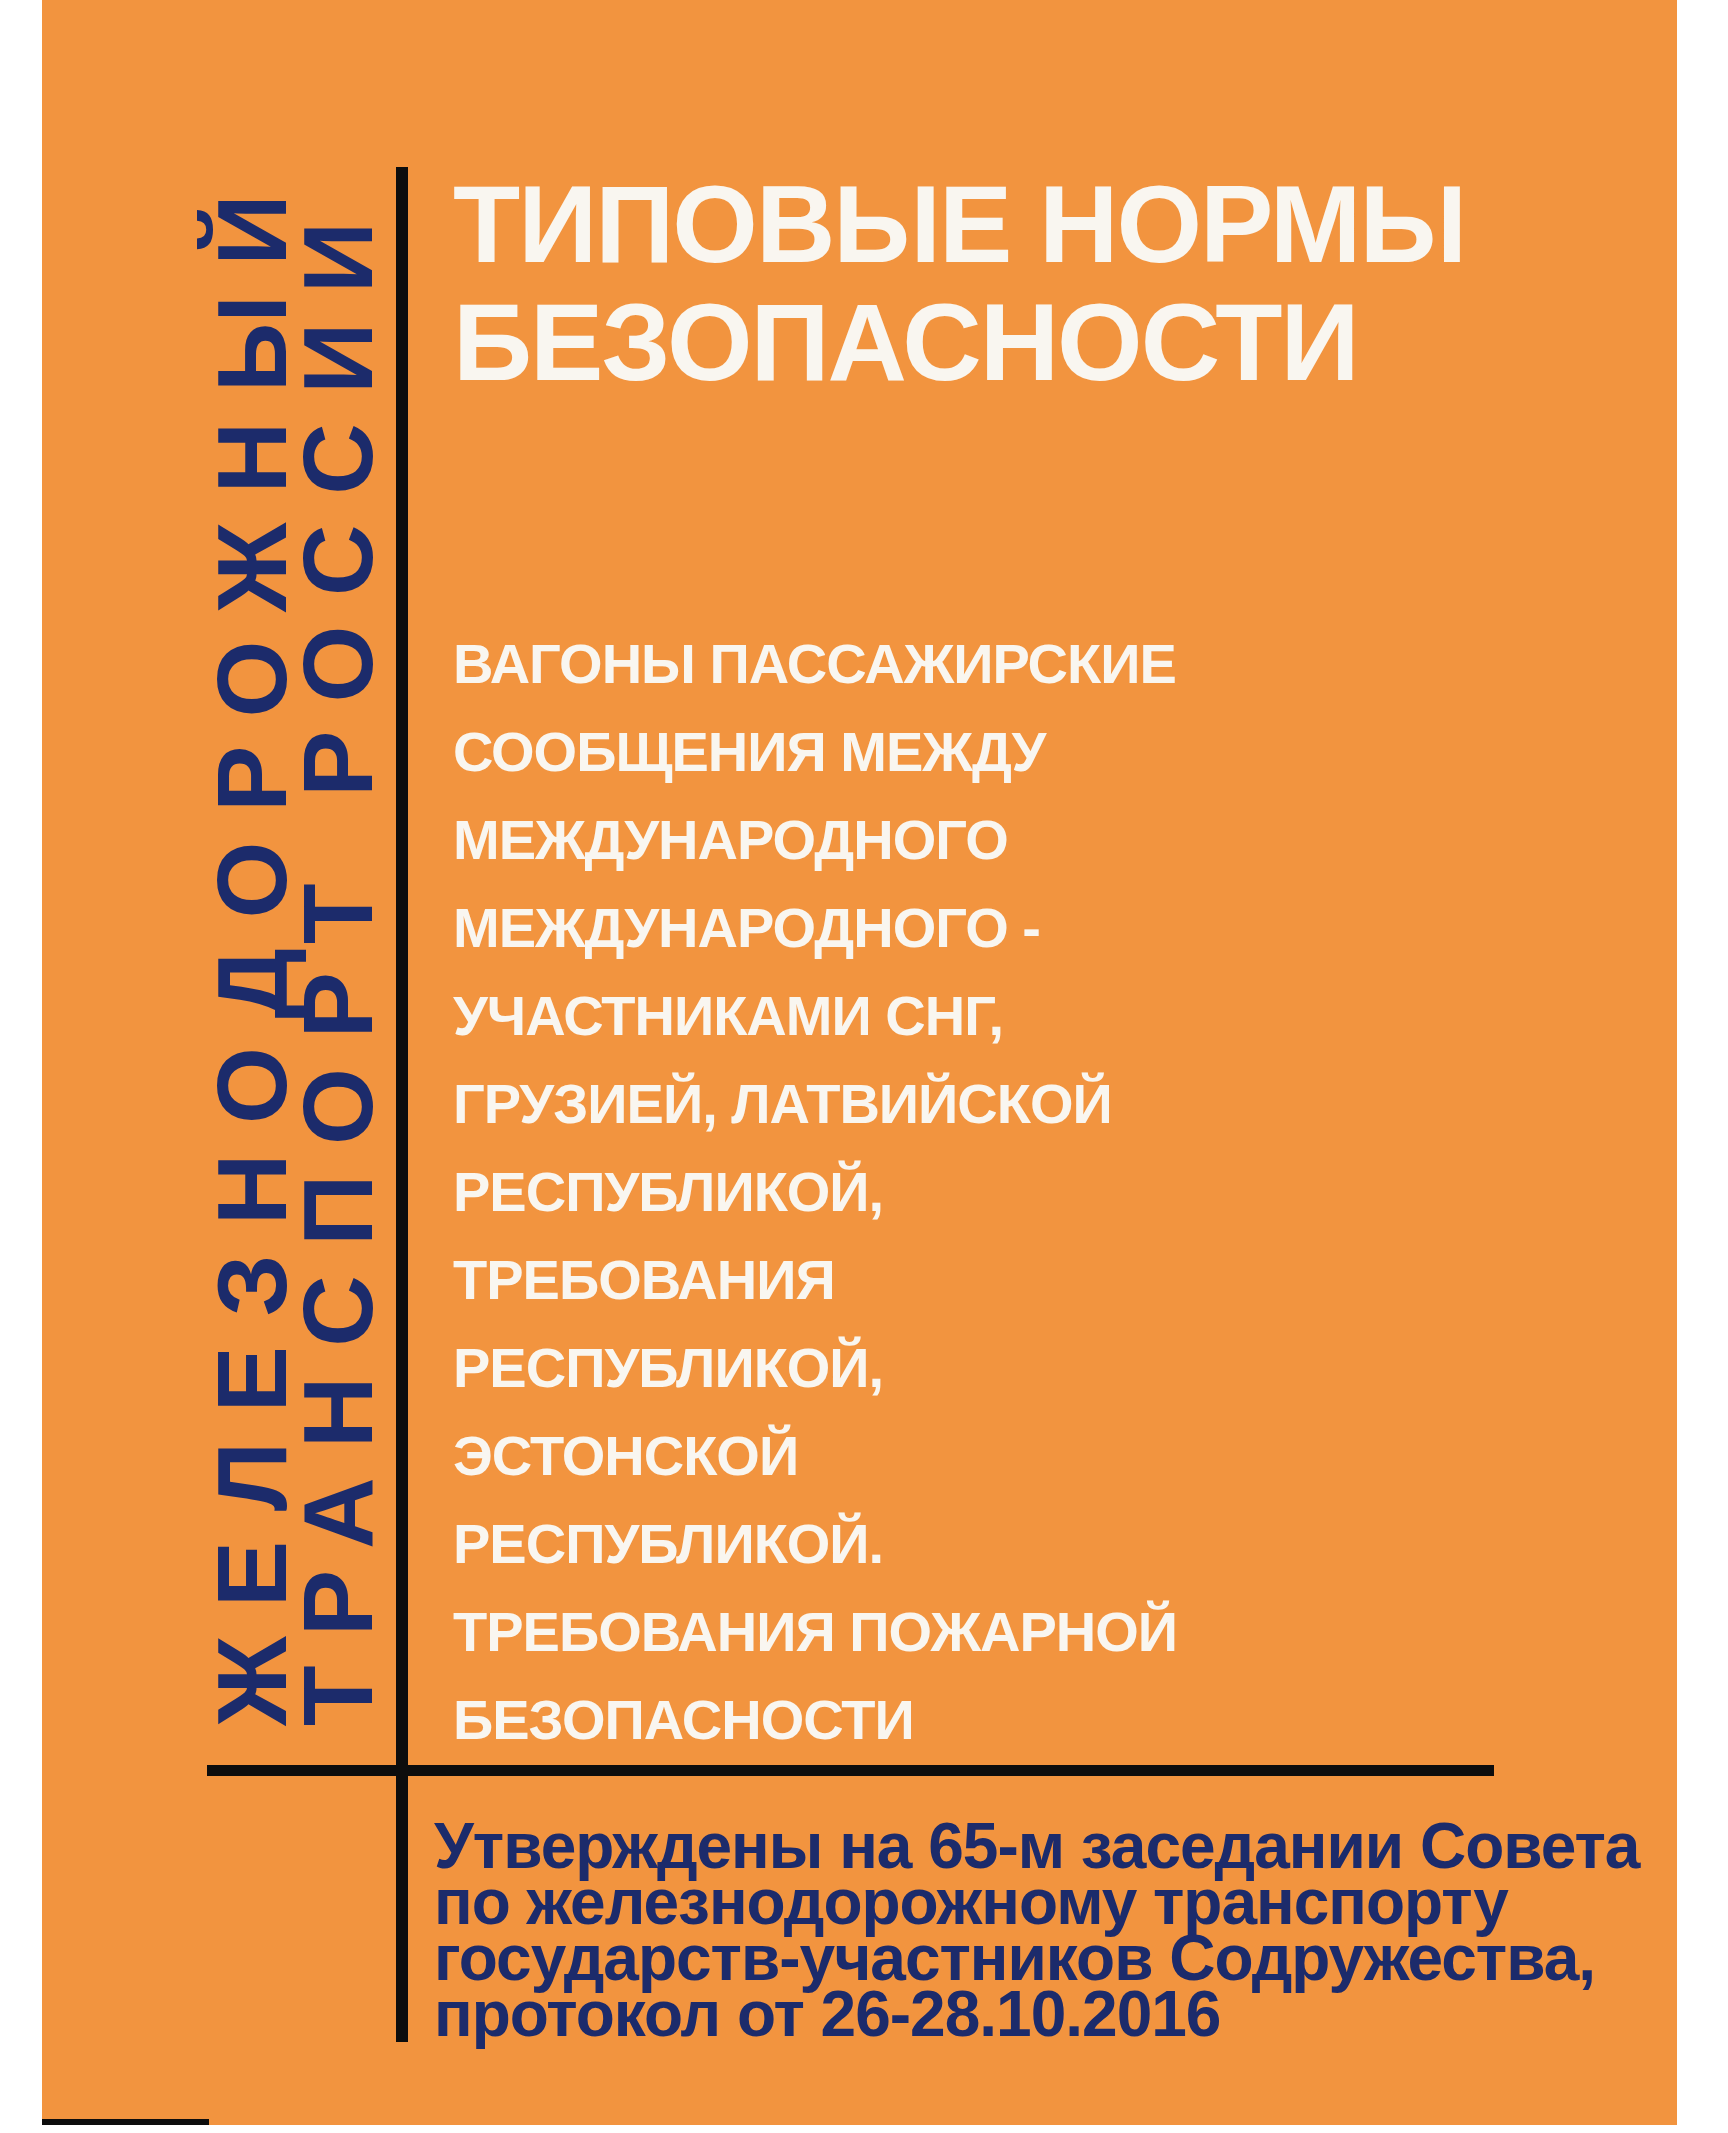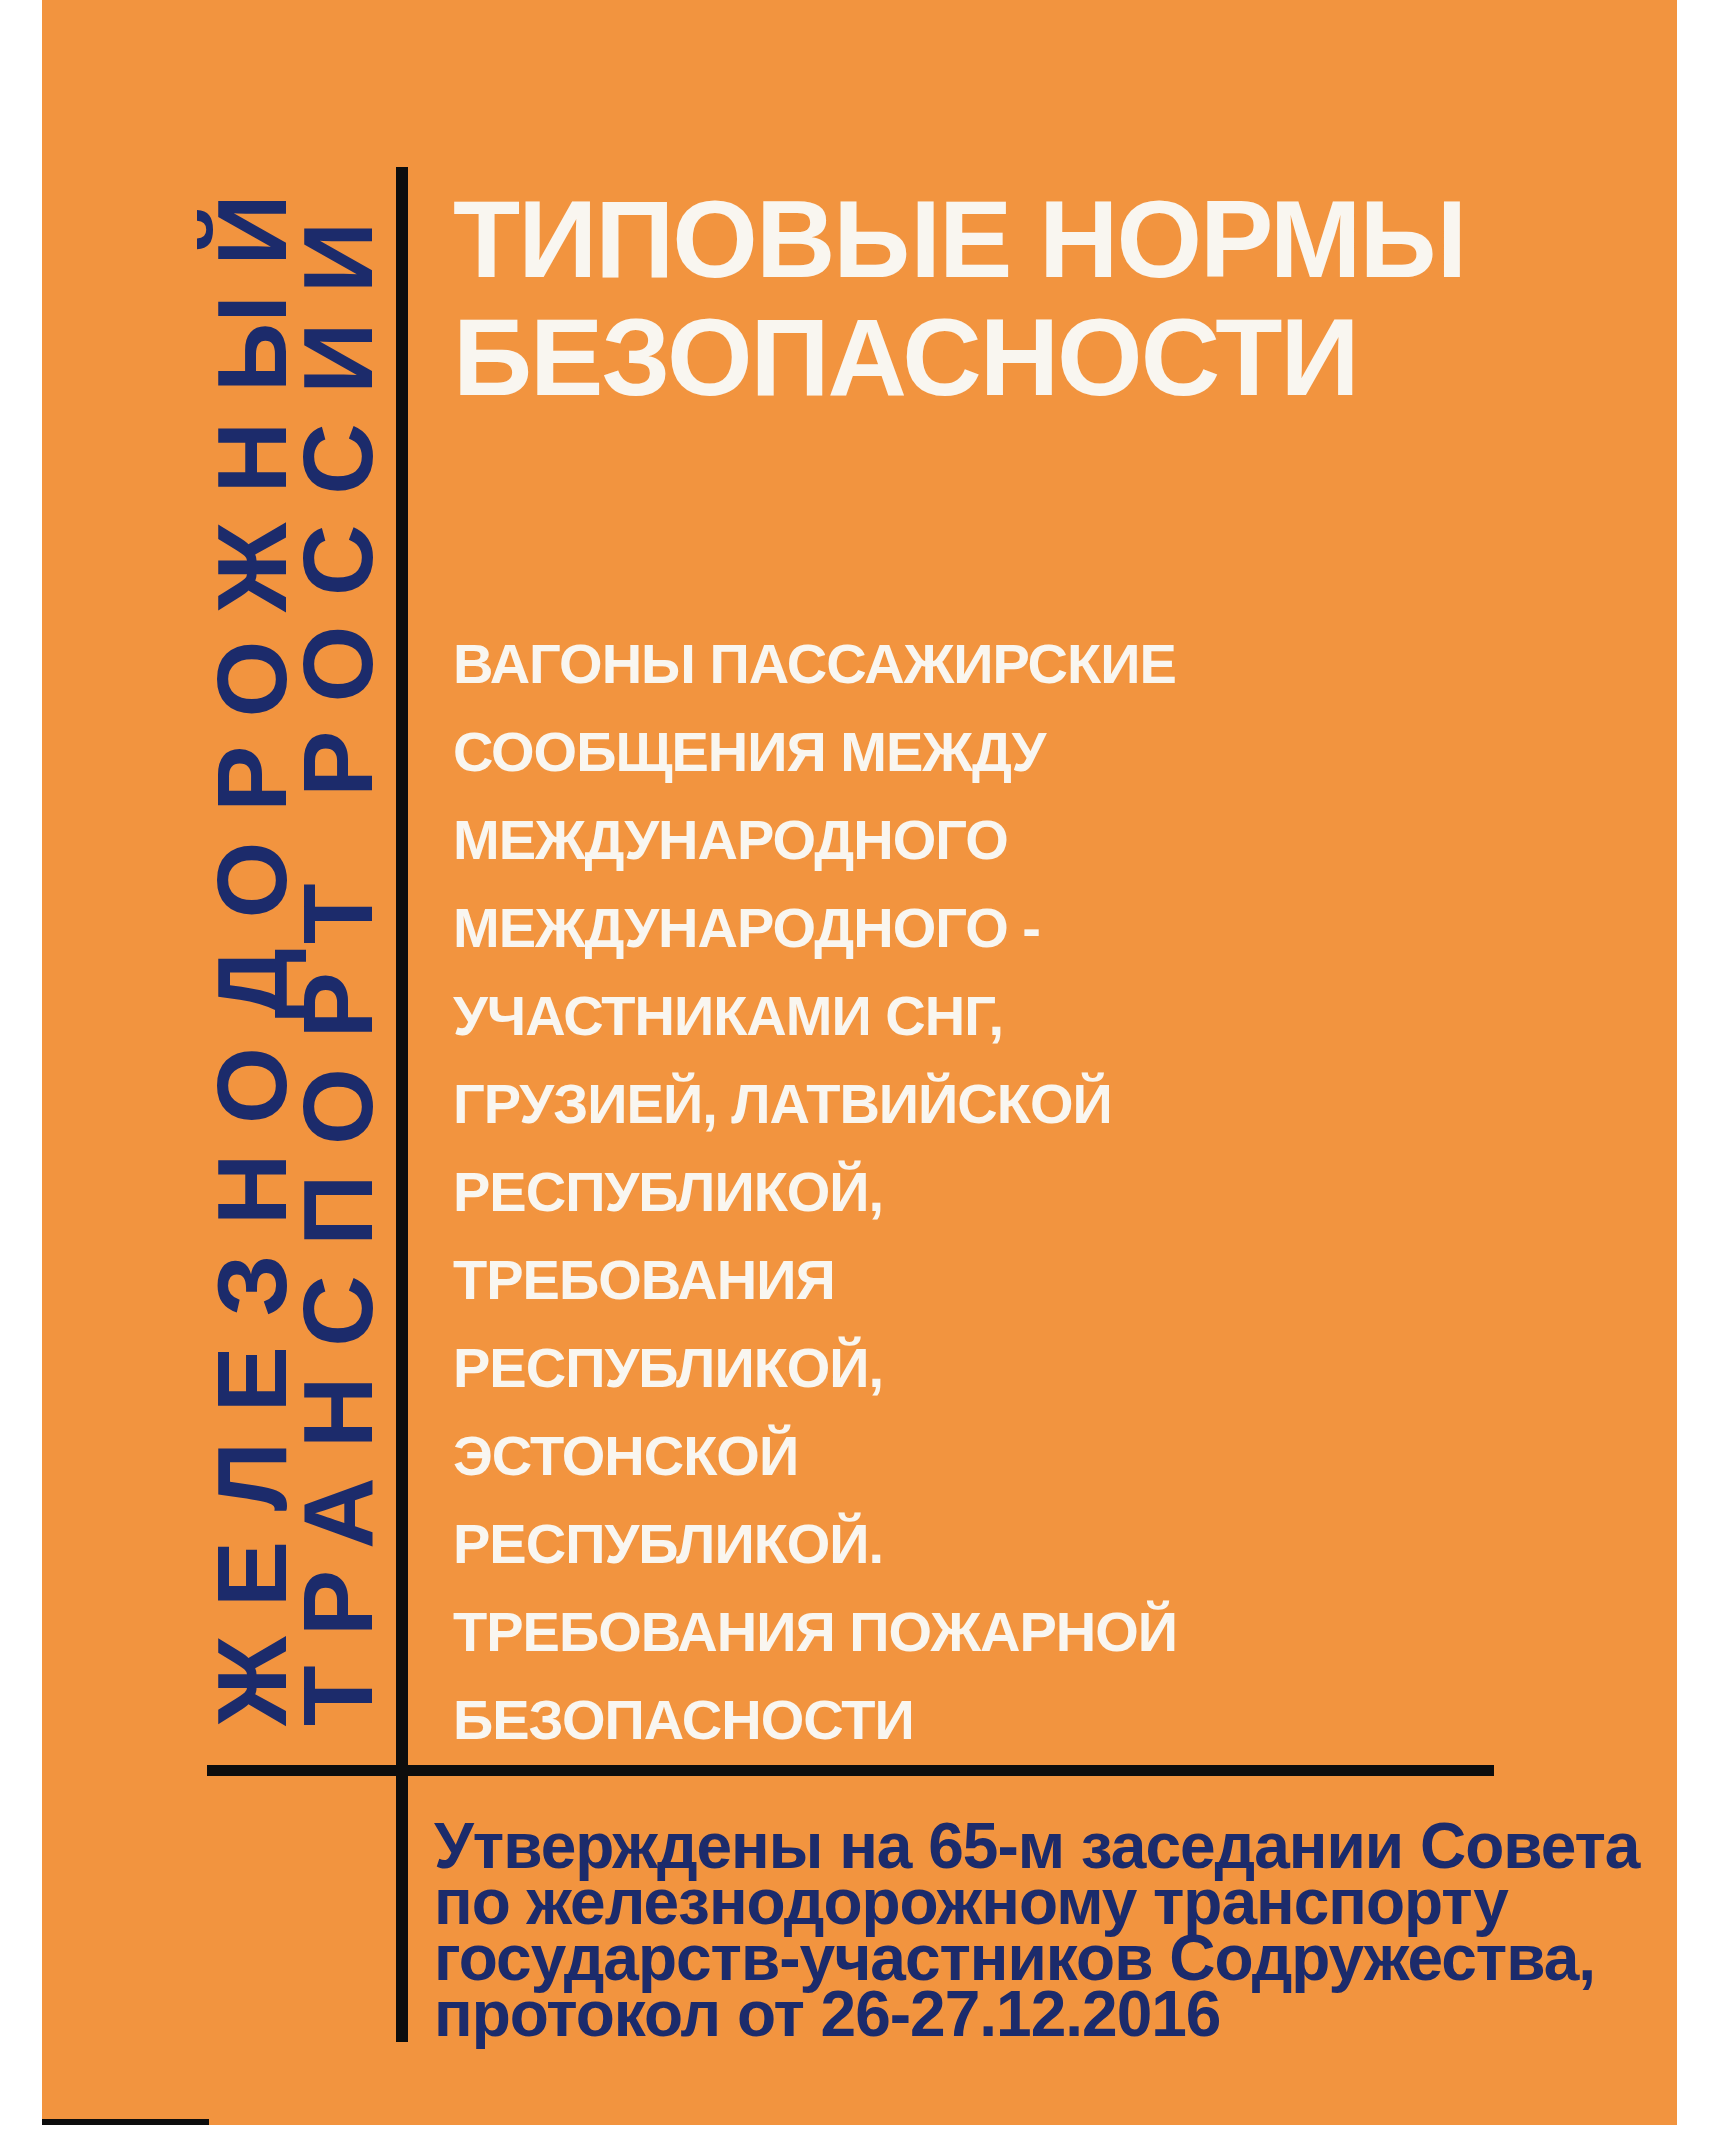--- a/index.html
+++ b/index.html
@@ -36,21 +36,21 @@
     position:absolute;top:1726px;
     transform-origin:0 0;transform:rotate(-90deg);
     white-space:nowrap;
     font-size:99px;line-height:99px;font-weight:bold;
     letter-spacing:29.6px;
     color:var(--navy);
   }
   .spine-1{left:202px;}
   .spine-2{left:288px;}
   .main-title{
-    position:absolute;left:453px;top:180px;
+    position:absolute;left:453px;top:165px;
     font-size:110px;line-height:118px;font-weight:bold;
     letter-spacing:-2px;
     color:var(--cream);
     white-space:nowrap;
   }
   .subtitle{
     position:absolute;left:453px;top:620px;
     font-size:56px;line-height:88px;font-weight:bold;
     letter-spacing:-1px;
     color:var(--cream);
@@ -95,16 +95,16 @@
     <div>ЭСТОНСКОЙ</div>
     <div>РЕСПУБЛИКОЙ.</div>
     <div>ТРЕБОВАНИЯ ПОЖАРНОЙ</div>
     <div>БЕЗОПАСНОСТИ</div>
   </div>
 
   <div class="approval">
     <div>Утверждены на 65-м заседании Совета</div>
     <div>по железнодорожному транспорту</div>
     <div>государств-участников Содружества,</div>
-    <div>протокол от 26-27.12.2016</div>
+    <div>протокол от 26-28.10.2016</div>
   </div>
 </div>
 
 
 </body></html>

